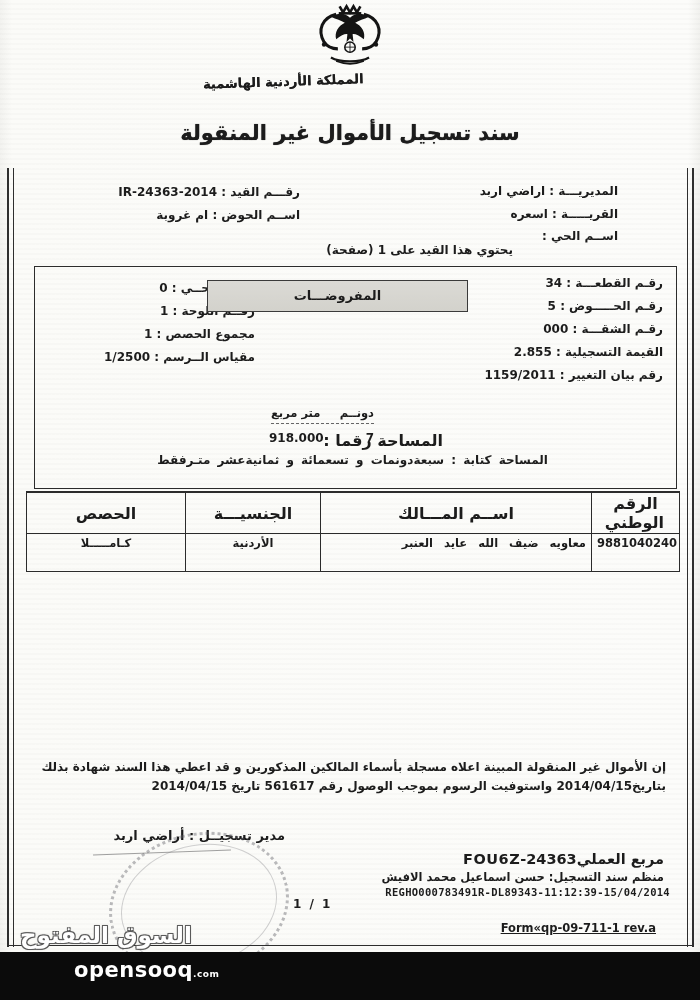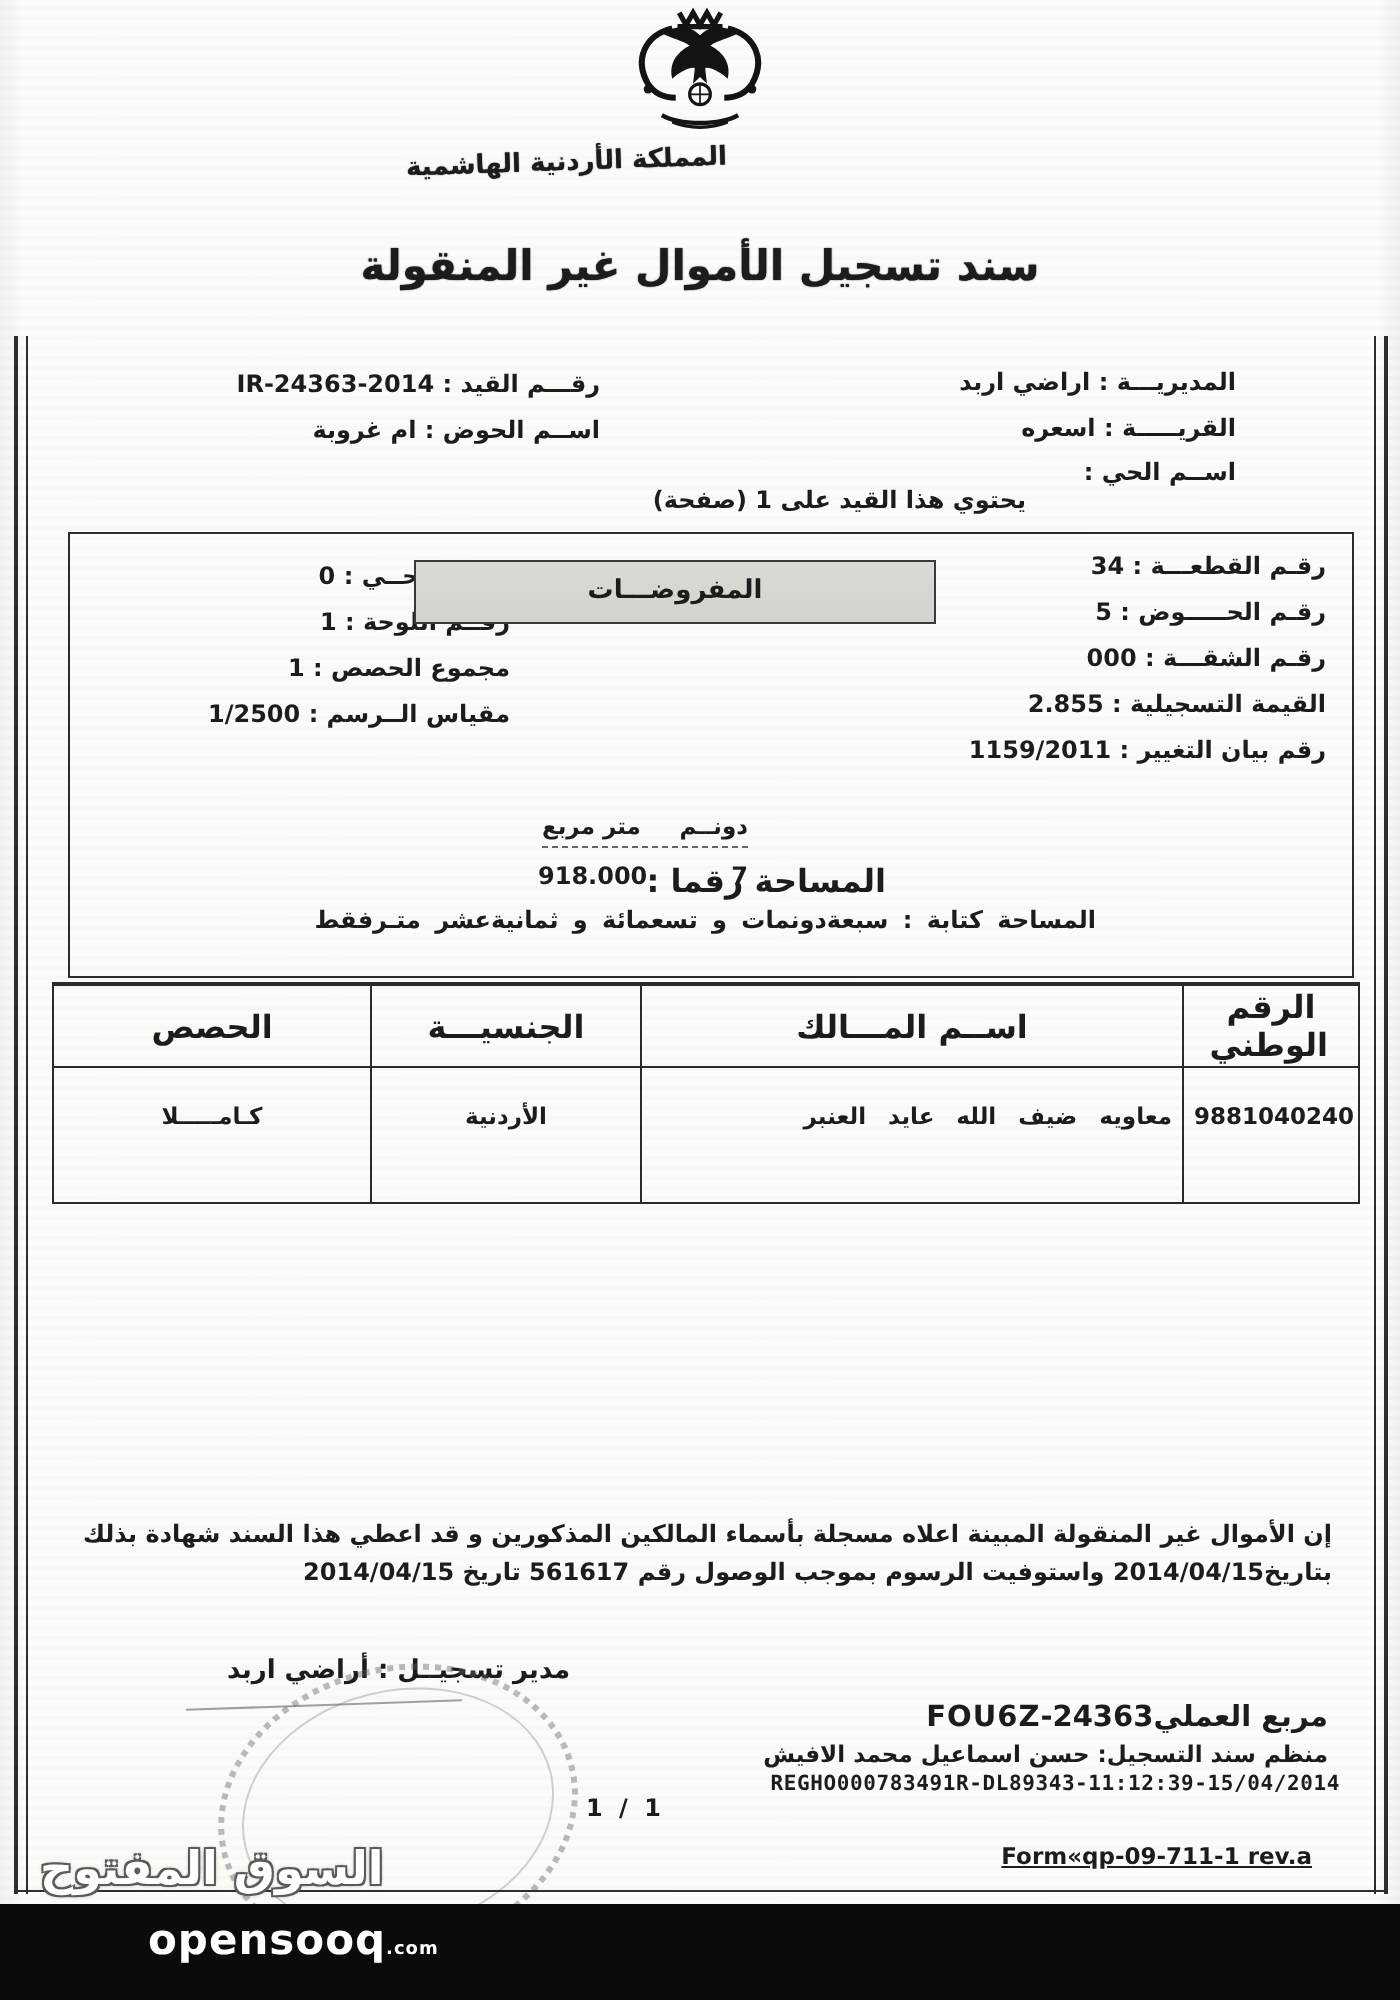--- a/index.html
+++ b/index.html
@@ -30,21 +30,21 @@
   .boxcol{font-size:12px; line-height:23px; text-align:right; z-index:2;}
   .unit-row{left:271px; top:406px; width:103px; display:flex; justify-content:space-between;
     font-size:11.5px; border-bottom:1px dashed #666; padding-bottom:3px;}
   .val-row{left:269px; top:431px; width:105px; display:flex; justify-content:space-between; font-size:12px;}
   .area-label{right:257px; top:431px; font-size:16px;text-align:center;}
   .area-written{right:152px; top:453px; font-size:12px; word-spacing:3px;}
   
   table.owners{position:absolute; left:26px; top:491px; width:653px; border-collapse:collapse;
     table-layout:fixed; font-size:11.5px; font-weight:bold; color:#1c1c1c;}
   table.owners th{border:1px solid #2b2b2b; border-top:2.5px solid #2b2b2b; height:19px; padding:1px 15px; font-size:16px;}
-  table.owners td{border:1px solid #2b2b2b; height:33px; padding:17px 5px; vertical-align:top;}
+  table.owners td{border:1px solid #2b2b2b; height:33px; padding:2px 5px; vertical-align:top;}
   td.nid{direction:ltr; text-align:left;}
   td.oname{text-align:right; word-spacing:7px;}
   td.cen{text-align:center;}
   
   .cert{font-size:12px;}
   .signature{right:415px; top:828px; font-size:13px;}
   .sig-stroke{left:93px; top:852px; width:138px; height:0; border-top:1.2px solid #8f8f8f; transform:rotate(-2deg); opacity:.85;}
   .stamp{left:108px; top:833px; width:176px; height:138px; border-radius:50%;
     border:3px dotted rgba(95,95,102,.42); transform:rotate(-14deg);}
   .stamp::after{content:""; position:absolute; inset:9px; border-radius:50%; border:1.5px solid rgba(95,95,102,.28);}

